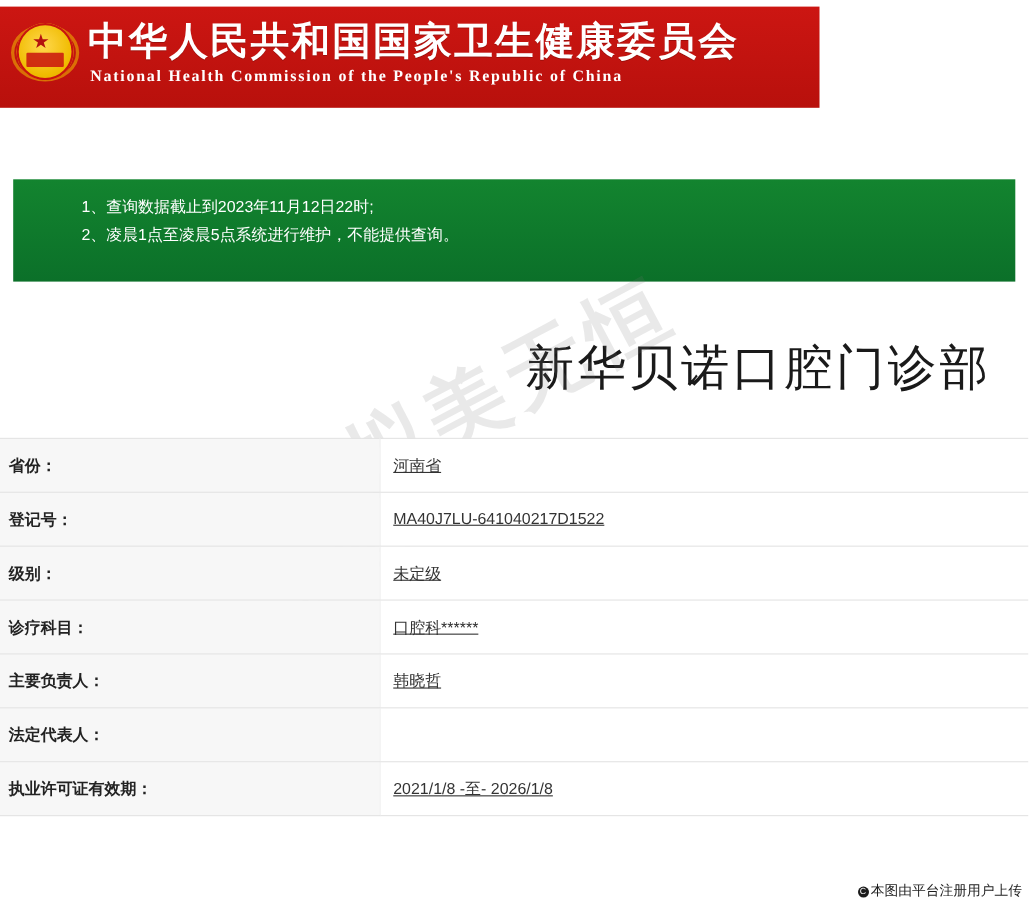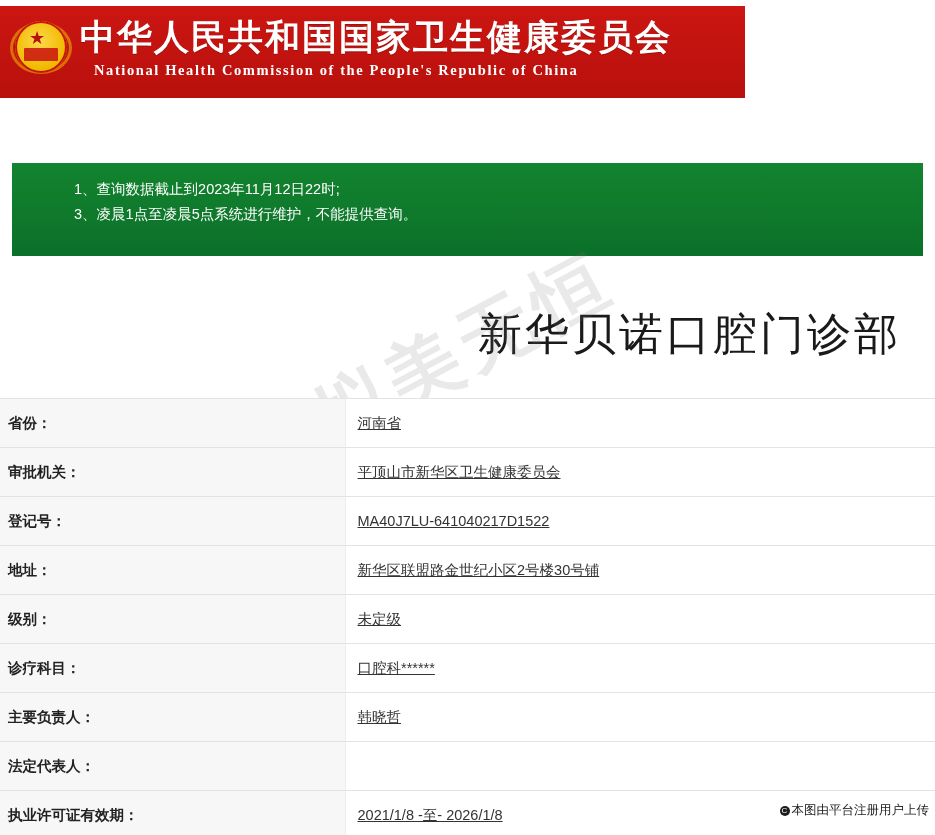--- a/index.html
+++ b/index.html
@@ -106,21 +106,20 @@
   .title-en {
     position: absolute;
     left: 82px;
     top: 62px;
     color: #ffffff;
     font-size: 14.5px;
     font-weight: bold;
     letter-spacing: 1.6px;
     white-space: nowrap;
     font-family: "Liberation Serif", serif;
-    margin-left: 12px;
   }
 
   
   .notice {
     position: absolute;
     left: 12px;
     top: 163px;
     width: 911px;
     height: 93px;
     background: #0d7a2f;
@@ -234,45 +233,37 @@
       <div class="disc"></div>
       <div class="star"></div>
       <div class="gate"></div>
     </div>
     <div class="title-cn">中华人民共和国国家卫生健康委员会</div>
     <div class="title-en">National Health Commission of the People's Republic of China</div>
   </div>
 
   <div class="notice">
     <div class="notice-line">1、查询数据截止到2023年11月12日22时;</div>
-    <div class="notice-line">3、凌晨1点至凌晨5点系统进行维护，不能提供查询。</div>
+    <div class="notice-line">2、凌晨1点至凌晨5点系统进行维护，不能提供查询。</div>
   </div>
 
   <div class="clinic-name">新华贝诺口腔门诊部</div>
 
   <div class="wm-diag">拟美无恒</div>
   <div class="wm-diag two">拟美无恒</div>
 
   <table class="info-table">
     <tbody>
       <tr>
         <td class="label">省份：</td>
         <td class="value">河南省</td>
       </tr>
       <tr>
-        <td class="label">审批机关：</td>
-        <td class="value">平顶山市新华区卫生健康委员会</td>
-      </tr>
-      <tr>
         <td class="label">登记号：</td>
         <td class="value">MA40J7LU-641040217D1522</td>
-      </tr>
-      <tr>
-        <td class="label">地址：</td>
-        <td class="value">新华区联盟路金世纪小区2号楼30号铺</td>
       </tr>
       <tr>
         <td class="label">级别：</td>
         <td class="value">未定级</td>
       </tr>
       <tr>
         <td class="label">诊疗科目：</td>
         <td class="value">口腔科******</td>
       </tr>
       <tr>

